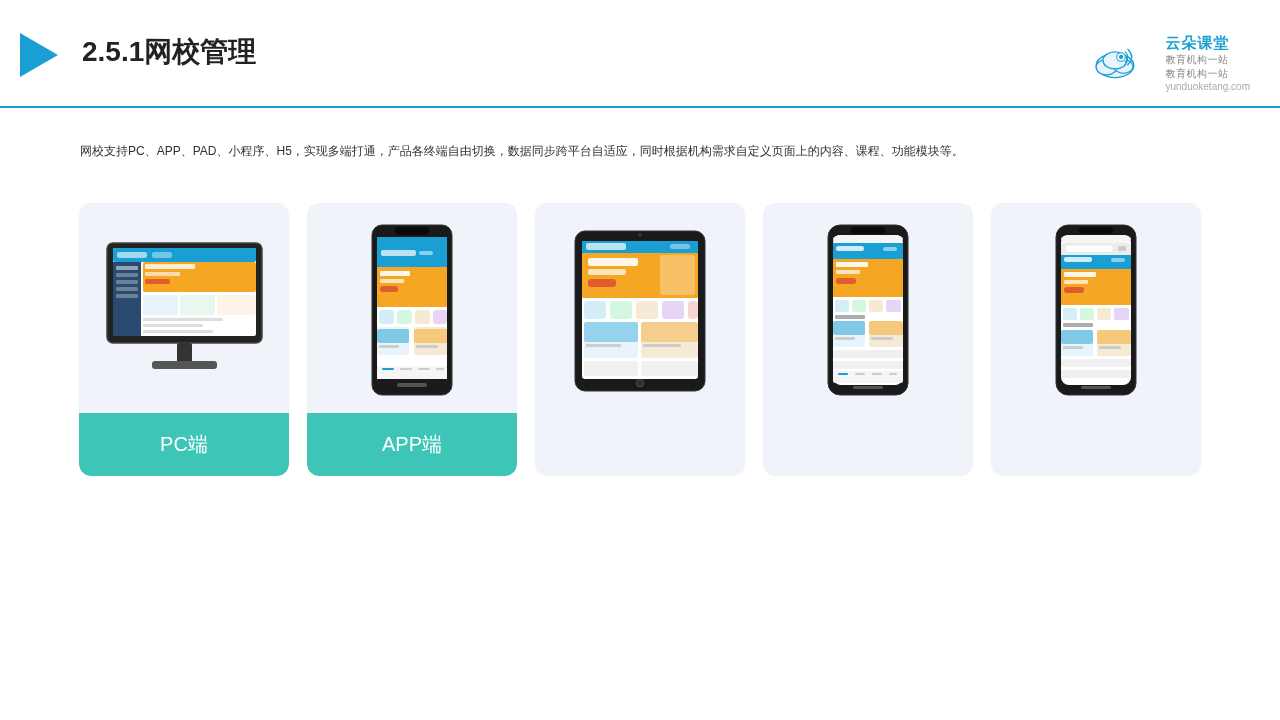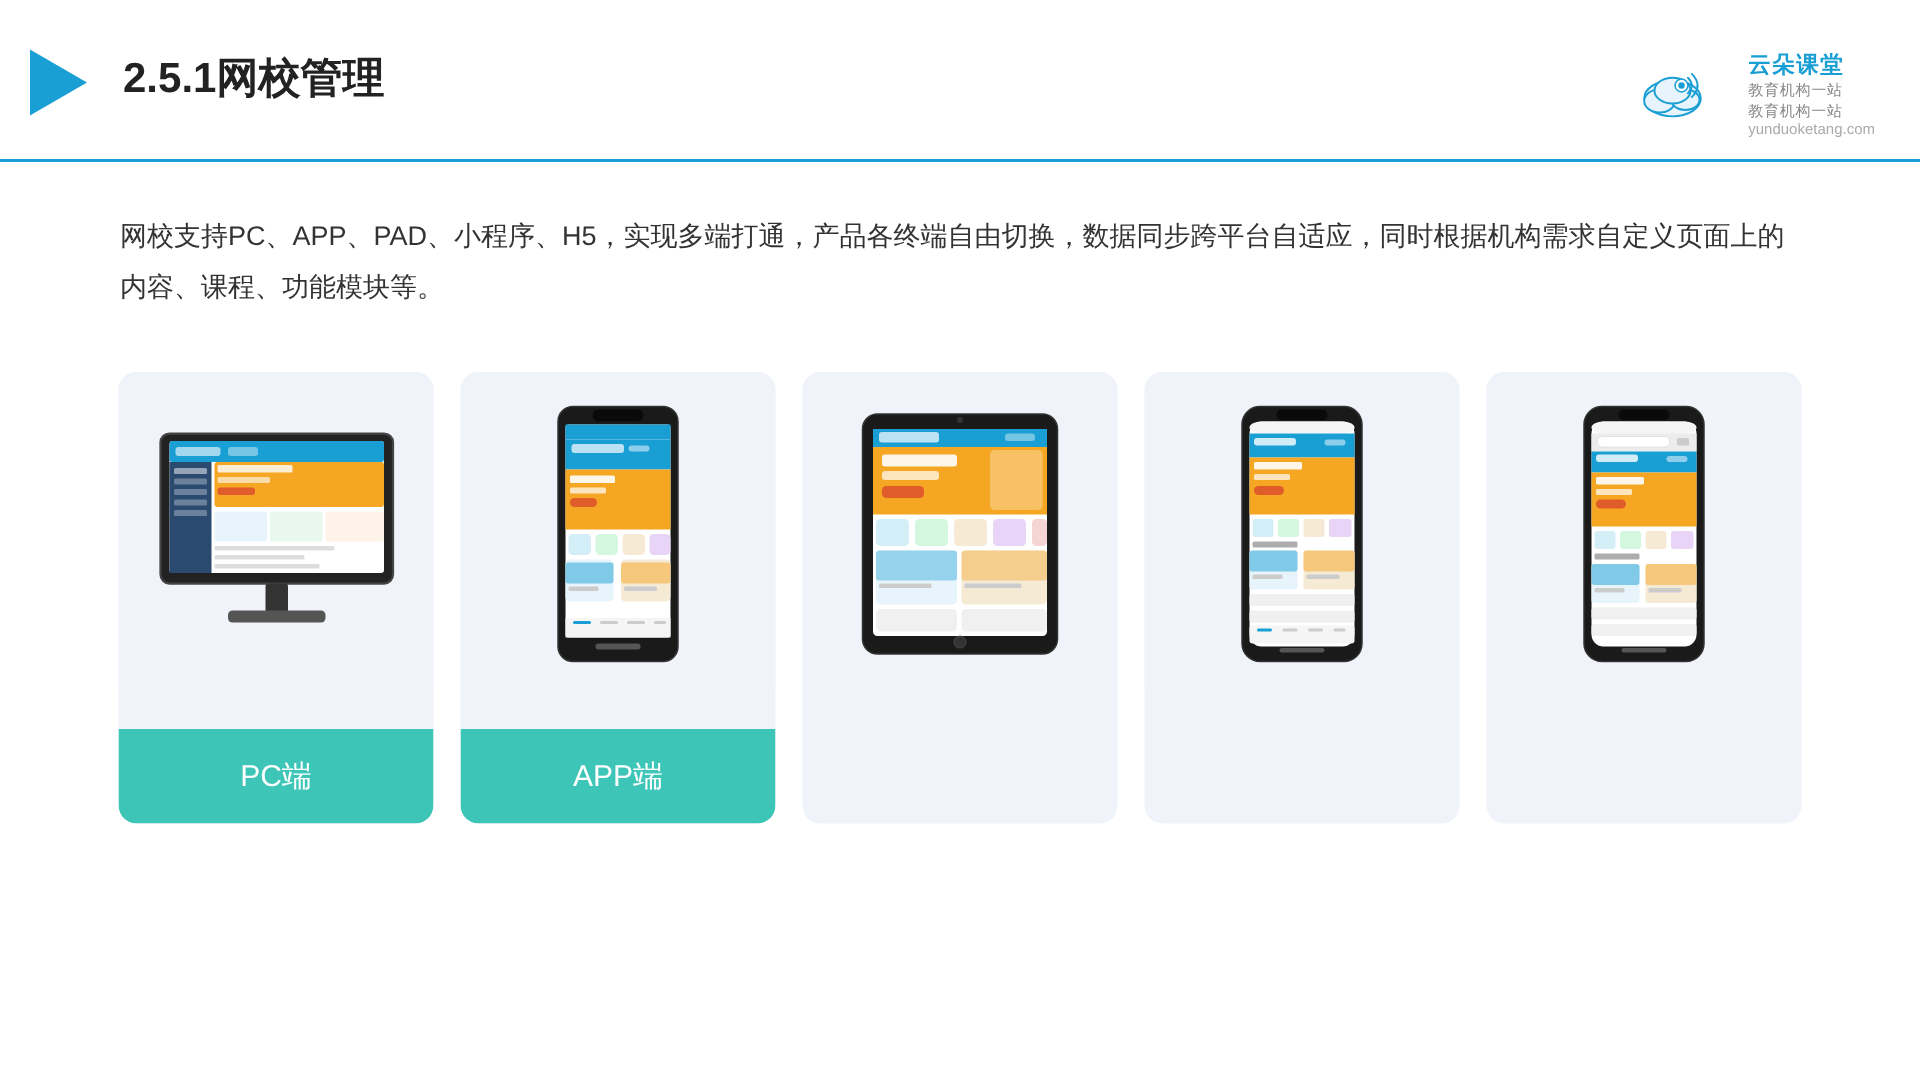--- a/index.html
+++ b/index.html
@@ -64,21 +64,21 @@
       letter-spacing: 0.5px;
     }
     .logo-domain {
       font-size: 10px;
       color: #aaa;
     }
 
     
     .description {
       padding: 32px 80px 10px 80px;
-      font-size: 18px;
+      font-size: 12px;
       color: #333;
       line-height: 1.9;
       font-weight: 400;
     }
 
     
     .cards-container {
       display: flex;
       gap: 18px;
       padding: 30px 60px 30px 60px;
@@ -87,21 +87,20 @@
 
     .card {
       background: #f0f4fa;
       border-radius: 12px;
       width: 210px;
       display: flex;
       flex-direction: column;
       align-items: center;
       overflow: hidden;
       flex-shrink: 0;
-      gap: 28px;
     }
 
     .card-image-area {
       width: 100%;
       height: 210px;
       display: flex;
       align-items: center;
       justify-content: center;
       padding: 16px 10px 10px 10px;
       background: #f0f4fa;

